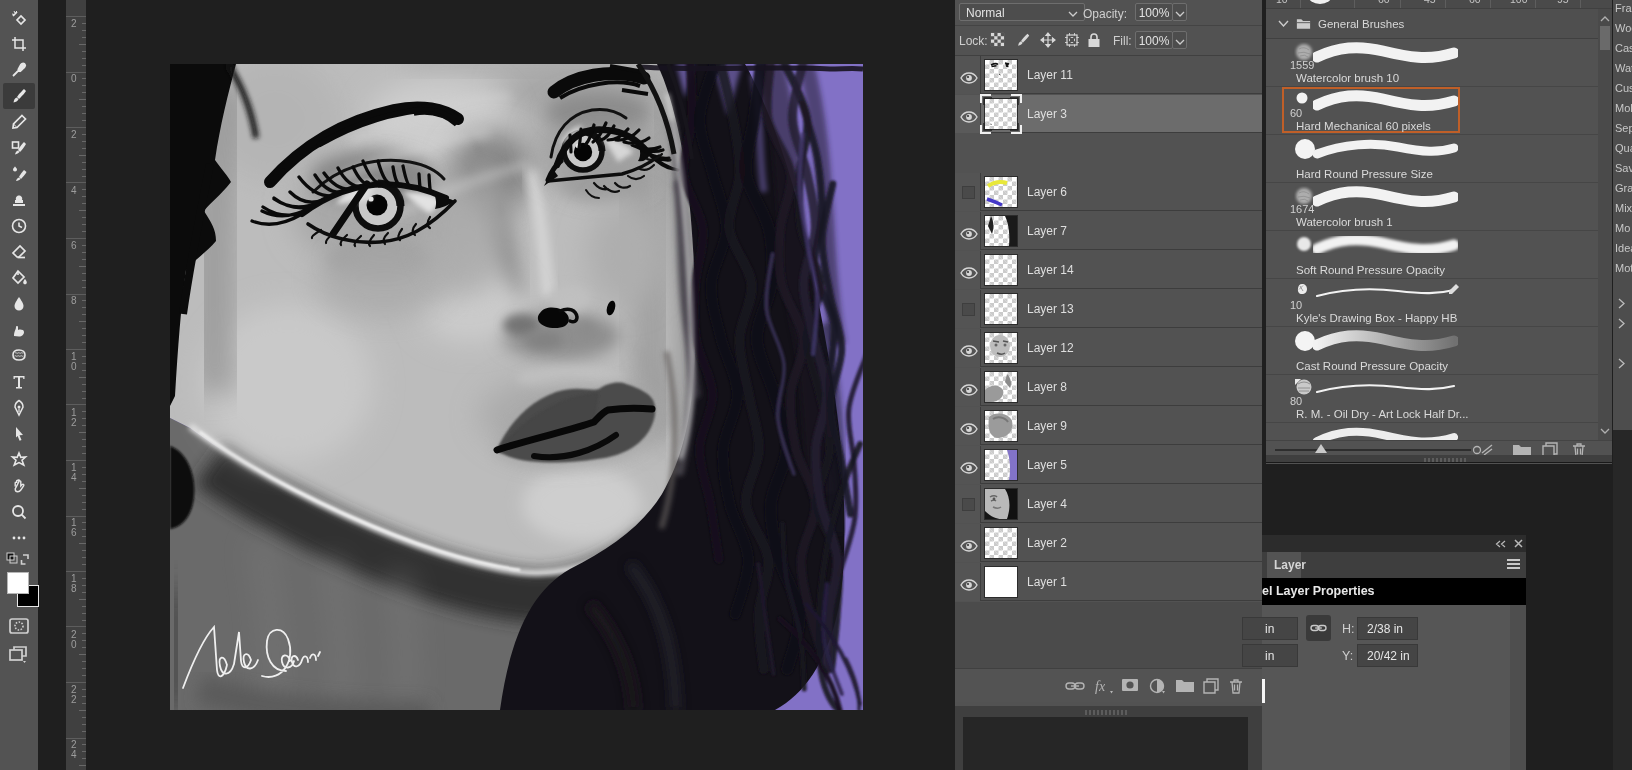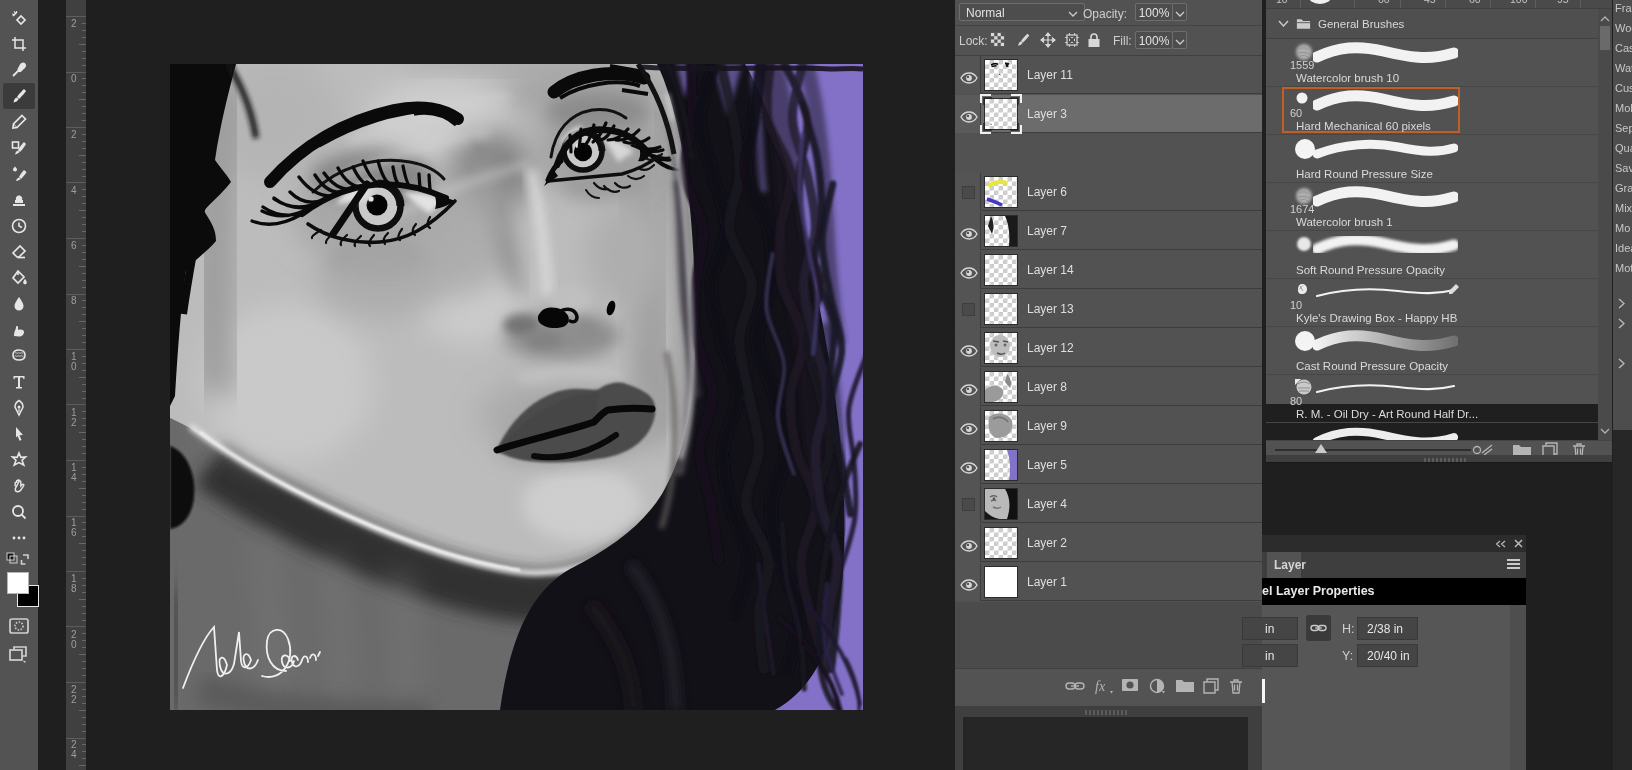--- a/index.html
+++ b/index.html
@@ -768,21 +768,21 @@
           <path d="M4 4 H12 V15 H1 V4 Z" fill="none" stroke="#b4b4b4" stroke-width="1.4"></path>
           <path d="M4 4 V1 H15 V12 H12" fill="none" stroke="#b4b4b4" stroke-width="1.4"></path>
         </svg></div>
 <div class="abs" style="left:274px;top:678px"><svg width="14" height="16" viewBox="0 0 14 16">
           <path d="M1 4 H13 M5 4 V2 H9 V4 M3 4 L4 15 H10 L11 4 M5.5 6.5 V12.5 M8.5 6.5 V12.5" stroke="#b4b4b4" fill="none" stroke-width="1.3"></path>
         </svg></div>
 </div>
 <div class="abs" style="left:955px;top:706px;width:307px;height:64px;background:#3f3f3f"></div>
 <div class="abs" style="left:1085px;top:710px;width:44px;height:5px;background:repeating-linear-gradient(90deg,#5c5c5c 0 2px,#3f3f3f 2px 4px)"></div>
 <div class="abs" style="left:963px;top:717px;width:285px;height:53px;background:#262626"></div>
-<div class="abs" style="left:1266px;top:0;width:346px;height:404px;background:#525252">
+<div class="abs" style="left:1266px;top:0;width:346px;height:464px;background:#525252">
 <div class="abs" style="left:0;top:0;width:346px;height:8px;background:#4a4a4a;overflow:hidden">
 <div class="abs" style="left:10px;top:-7px;color:#c6c6c6;font-size:10.5px">10</div>
 <div class="abs" style="left:112px;top:-7px;color:#c6c6c6;font-size:10.5px">60</div>
 <div class="abs" style="left:158px;top:-7px;color:#c6c6c6;font-size:10.5px">45</div>
 <div class="abs" style="left:203px;top:-7px;color:#c6c6c6;font-size:10.5px">60</div>
 <div class="abs" style="left:244px;top:-7px;color:#c6c6c6;font-size:10.5px">100</div>
 <div class="abs" style="left:291px;top:-7px;color:#c6c6c6;font-size:10.5px">95</div>
 <div class="abs" style="left:34px;top:0;width:1px;height:8px;background:#5e5e5e"></div>
 <div class="abs" style="left:88px;top:0;width:1px;height:8px;background:#5e5e5e"></div>
 <div class="abs" style="left:134px;top:0;width:1px;height:8px;background:#5e5e5e"></div>
@@ -881,21 +881,21 @@
 <div class="abs" style="left:0;top:375px;width:346px;height:48px;border-bottom:1px solid #464646">
 <svg width="24" height="24" viewBox="0 0 24 24" style="position:absolute;left:28px;top:3px">
           <circle cx="10" cy="9" r="7.5" fill="#c9c9c9"></circle>
           <path d="M4 6 Q10 2 16 6 M4 10 h12 M5 13 h10" stroke="#909090" fill="none" stroke-width="1"></path>
           <path d="M1 1 l6 0 -6 6 z" fill="#e8e8e8"></path>
         </svg>
 <div class="abs" style="left:24px;top:20px;color:#d0d0d0;font-size:11px">80</div>
 <svg width="145" height="28" viewBox="0 0 145 28" style="position:absolute;left:47px;top:2px">
           <path d="M4 15 C30 8 60 7 85 10 C110 13 125 13 141 9" stroke="#f2f2f2" stroke-width="2.2" fill="none" stroke-linecap="round"></path>
         </svg>
-<div class="abs" style="left:30px;top:33px;color:#dadada;font-size:11.5px;white-space:nowrap">R. M. - Oil Dry - Art Round Half Dr...</div>
+<div class="abs" style="left:30px;top:33px;color:#dadada;font-size:11.5px;white-space:nowrap">R. M. - Oil Dry - Art Lock Half Dr...</div>
 </div>
 <div class="abs" style="left:0;top:423px;width:346px;height:17px;overflow:hidden">
 <svg width="145" height="28" viewBox="0 0 145 28" style="position:absolute;left:47px;top:2px">
           <path d="M4 16 C25 6 45 4 70 10 C95 16 115 20 141 12" stroke="#ededed" stroke-width="8" fill="none" stroke-linecap="round"></path>
         </svg>
 </div>
 <div class="abs" style="left:332px;top:9px;width:14px;height:431px;background:#4a4a4a"></div>
 <svg width="10" height="6" viewBox="0 0 10 6" style="position:absolute;left:334px;top:16px">
         <path d="M1 5 L5 1 L9 5" stroke="#b0b0b0" fill="none" stroke-width="1.3"></path>
       </svg>
@@ -975,15 +975,15 @@
         <svg width="17" height="10" viewBox="0 0 20 12" style="position:absolute;left:4px;top:8px">
           <rect x="1" y="3" width="9" height="6" rx="3" fill="none" stroke="#c9c9c9" stroke-width="1.6"></rect>
           <rect x="10" y="3" width="9" height="6" rx="3" fill="none" stroke="#c9c9c9" stroke-width="1.6"></rect>
           <path d="M6 6 H14" stroke="#c9c9c9" stroke-width="1.6"></path>
         </svg>
       </div>
 <div class="abs" style="left:80px;top:87px;font-size:12.5px;color:#cfcfcf">H:</div>
 <div class="abs" style="left:95px;top:82px;width:61px;height:23px;background:#454545;border:1px solid #393939;color:#e5e5e5;font-size:12px;padding:4px 0 0 9px">2/38 in</div>
 <div class="abs" style="left:-20px;top:109px;width:56px;height:23px;background:#454545;border:1px solid #393939;color:#e5e5e5;font-size:12px;padding:4px 0 0 22px">in</div>
 <div class="abs" style="left:80px;top:114px;font-size:12.5px;color:#cfcfcf">Y:</div>
-<div class="abs" style="left:95px;top:109px;width:61px;height:23px;background:#454545;border:1px solid #393939;color:#e5e5e5;font-size:12px;padding:4px 0 0 9px">20/40 in</div>
+<div class="abs" style="left:95px;top:109px;width:61px;height:23px;background:#454545;border:1px solid #393939;color:#e5e5e5;font-size:12px;padding:4px 0 0 9px">20/42 in</div>
 <div class="abs" style="left:0;top:144px;width:3px;height:24px;background:#f5f5f5"></div>
 </div>
 </div>
 </body></html>

